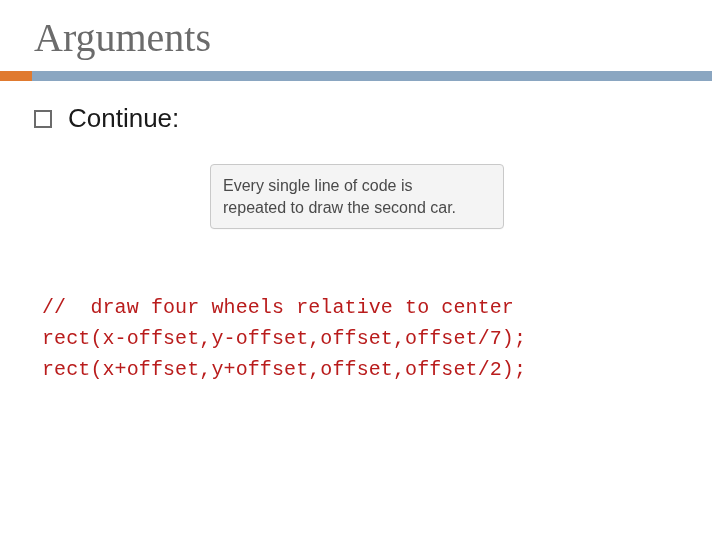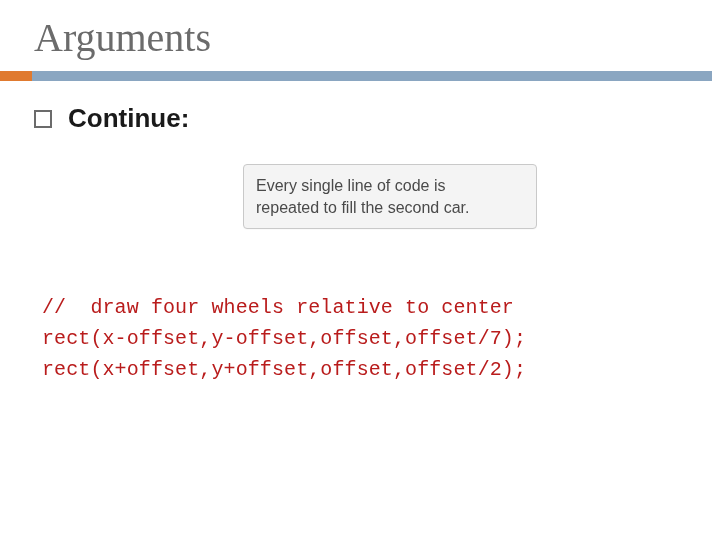--- a/index.html
+++ b/index.html
@@ -54,37 +54,36 @@
   }
   .bullet-box {
     width: 14px;
     height: 14px;
     border: 2px solid #6b6b6b;
     margin-right: 16px;
     flex: 0 0 auto;
   }
   .bullet-text {
     font-size: 26px;
-    font-weight: 700;
+    font-weight: 400;
     color: #1a1a1a;
   }
   .callout {
     position: absolute;
     left: 210px;
     top: 164px;
     width: 268px;
     border: 1px solid #c9c9c9;
     border-radius: 4px;
     background: #f4f4f4;
     padding: 10px 12px;
     font-size: 16px;
     line-height: 1.35;
     color: #4a4a4a;
     box-shadow: 0 1px 0 rgba(0,0,0,0.02);
-    margin-left: 33px;
   }
   .code {
     position: absolute;
     left: 42px;
     top: 292px;
     font-family: "Courier New", Courier, monospace;
     font-size: 20px;
     line-height: 1.55;
     color: #b91c1c;
     letter-spacing: 0.1px;
@@ -107,21 +106,21 @@
 
   <div class="body">
     <div class="bullet-row">
       <div class="bullet-box"></div>
       <div class="bullet-text">Continue:</div>
     </div>
   </div>
 
   <div class="callout">
     <div>Every single line of code is</div>
-    <div>repeated to fill the second car.</div>
+    <div>repeated to draw the second car.</div>
   </div>
 
   <div class="code">
     <div class="line">//  draw four wheels relative to center</div>
     <div class="line">rect(x-offset,y-offset,offset,offset/7);</div>
     <div class="line">rect(x+offset,y+offset,offset,offset/2);</div>
   </div>
 
 </div>
 

